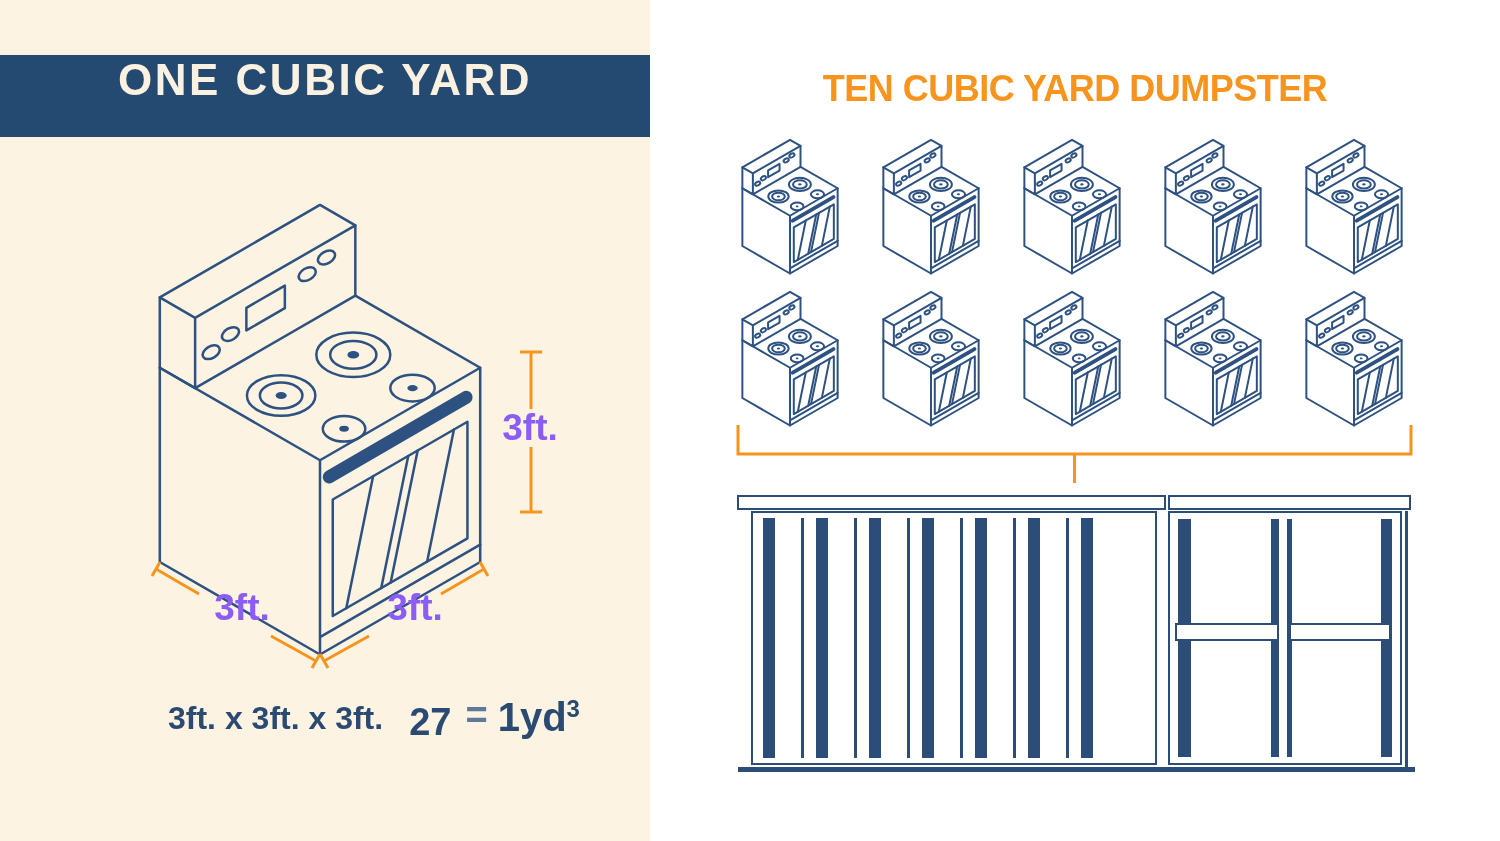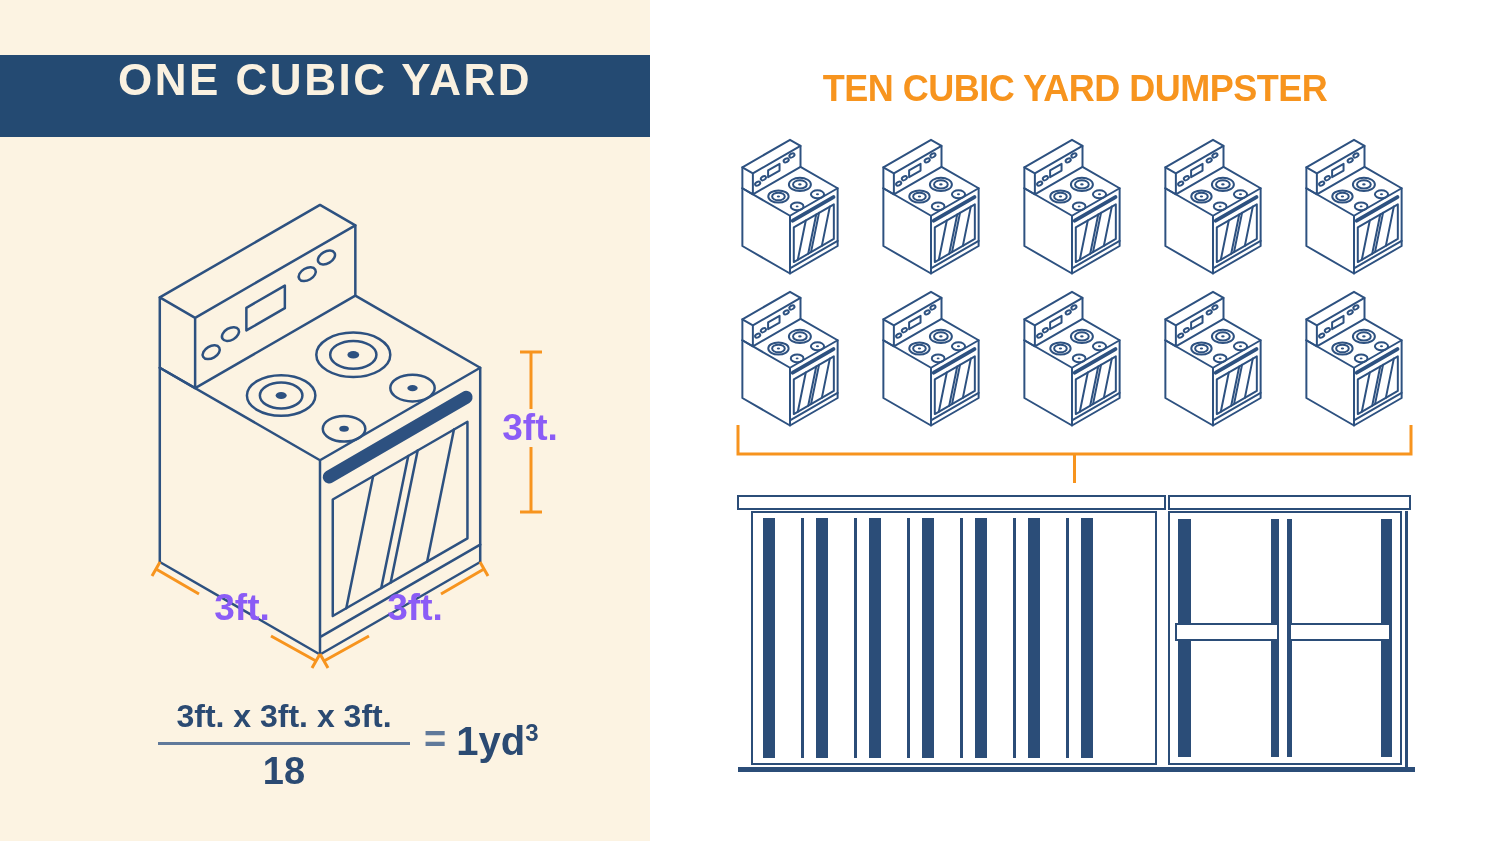--- a/index.html
+++ b/index.html
@@ -21,21 +21,21 @@
 
   
   svg.stove-lg{stroke-width:1.35;}
   svg.stove-sm{stroke-width:3.6;}
 
   
   .dim-label{color:#8b5cf6;font-size:37px;font-weight:800;text-align:center;width:80px;}
 
   
   #formula{left:158px;top:694px;display:flex;align-items:center;color:#2b4a72;}
-  #fraction{display:flex;flex-direction:column;align-items:center;min-width:252px;}
+  #fraction{display:flex;flex-direction:row;align-items:center;min-width:252px;gap:8px;}
   #formula-numerator{font-size:32px;font-weight:800;padding:4px 10px 7px;white-space:nowrap;}
   #fraction-bar{height:3px;background:#60799a;width:100%;}
   #formula-denominator{font-size:38px;font-weight:800;padding-top:5px;}
   #formula-equals{font-size:38px;font-weight:700;color:#60799a;margin:0 10px 8px 14px;}
   #formula-result{font-size:40px;font-weight:800;margin-bottom:4px;white-space:nowrap;}
   #formula-result sup{font-size:24px;}
 
   
   #dumpster{left:734px;top:492px;width:684px;height:290px;}
   .navy-fill{background:#2b4d78;}
@@ -119,21 +119,21 @@
     </svg>
 
     <div class="abs dim-label" style="left:490px;top:407px">3ft.</div>
     <div class="abs dim-label" style="left:202px;top:587px">3ft.</div>
     <div class="abs dim-label" style="left:375px;top:587px">3ft.</div>
 
     <div id="formula" class="abs">
       <div id="fraction">
         <div id="formula-numerator">3ft. x 3ft. x 3ft.</div>
         <div id="fraction-bar"></div>
-        <div id="formula-denominator">18</div>
+        <div id="formula-denominator">27</div>
       </div>
       <div id="formula-equals">=</div>
       <div id="formula-result"><span>1yd</span><sup>3</sup></div>
     </div>
   </div>
 
   <div id="right-title" class="abs">TEN CUBIC YARD DUMPSTER</div>
 
   <svg class="abs stove-sm" style="left:735px;top:136px" width="110" height="143" viewBox="0 0 200 260">
       <use href="#stoveShape"></use>

